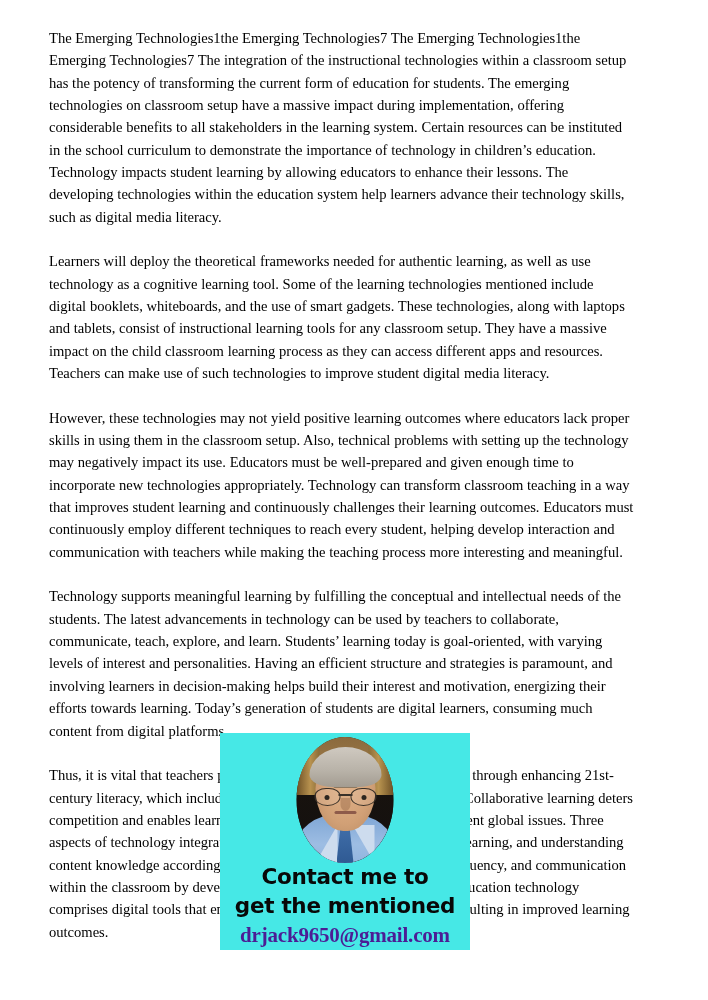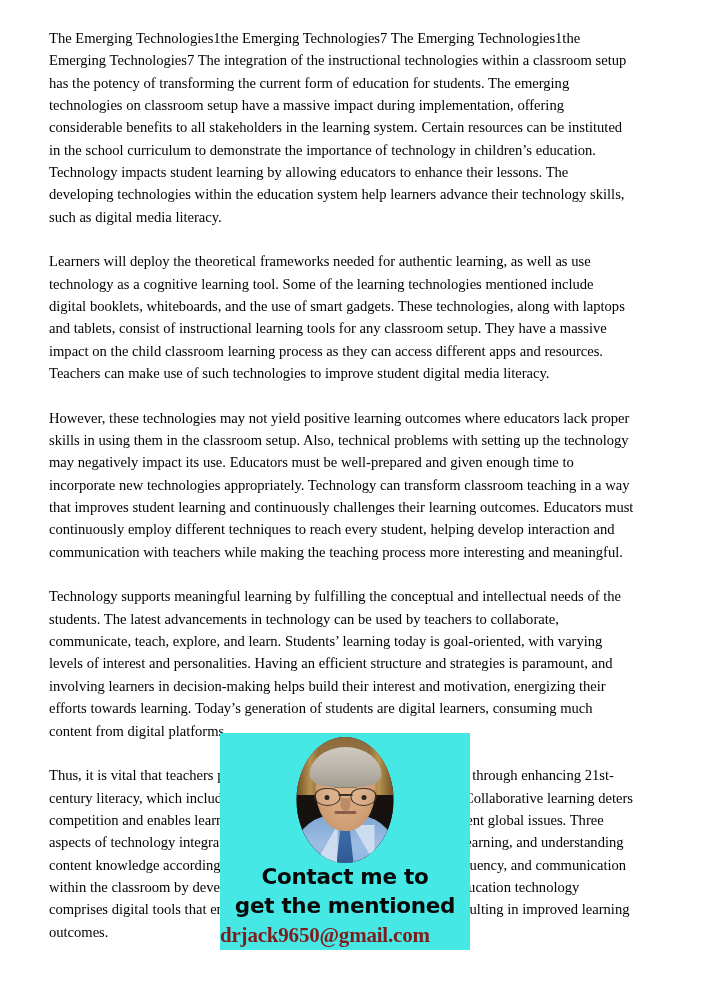--- a/index.html
+++ b/index.html
@@ -246,22 +246,22 @@
     top: 160px;
   }
   .contact-email {
     position: absolute;
     left: 0; right: 0;
     top: 190px;
     font-family: "Liberation Serif", "DejaVu Serif", serif;
     font-weight: bold;
     font-size: 21px;
     line-height: 24px;
-    color: #7f1d1d;
-    text-align: left;
+    color: #4c1d95;
+    text-align: center;
     letter-spacing: -0.2px;
   }
 </style>
 </head>
 <body>
 
 <div class="page">
 
   <div class="doc-body">
     <p class="para">The Emerging Technologies1the Emerging Technologies7 The Emerging Technologies1the Emerging Technologies7 The integration of the instructional technologies within a classroom setup has the potency of transforming the current form of education for students. The emerging technologies on classroom setup have a massive impact during implementation, offering considerable benefits to all stakeholders in the learning system. Certain resources can be instituted in the school curriculum to demonstrate the importance of technology in children’s education. Technology impacts student learning by allowing educators to enhance their lessons. The developing technologies within the education system help learners advance their technology skills, such as digital media literacy.</p>

